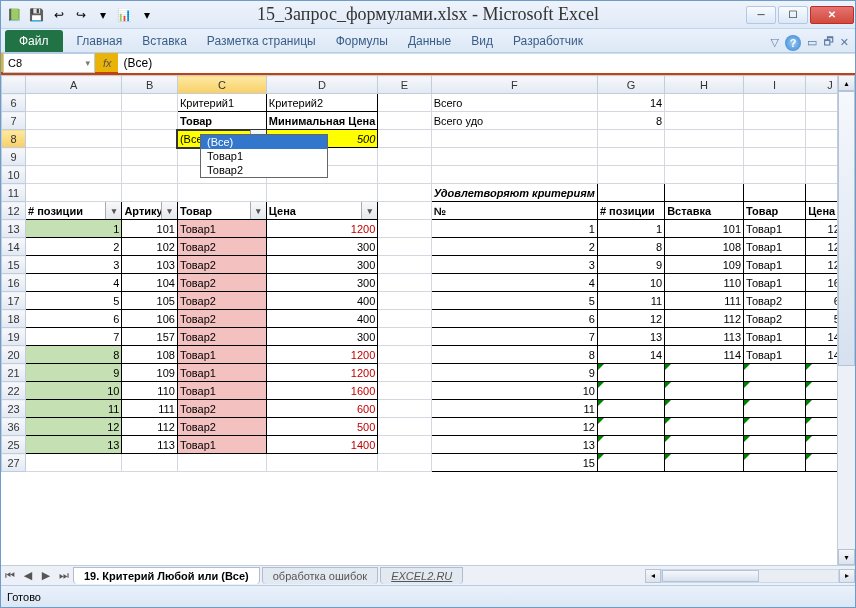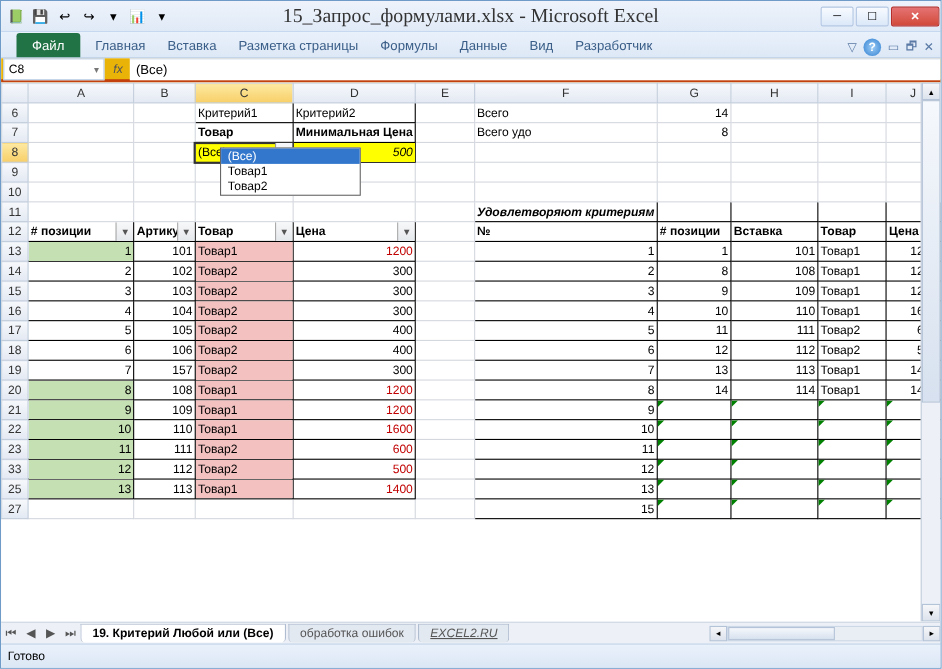--- a/index.html
+++ b/index.html
@@ -7,21 +7,21 @@
   .win-frame { display: flex; flex-direction: column; height: 100%; }
   
   .titlebar { height: 28px; background: linear-gradient(#eef3fb, #e0eaf7); display: flex; align-items: center; position: relative; border-bottom: 1px solid #c0d4ee; }
   .qat { display: flex; align-items: center; gap: 2px; padding: 0 4px; }
   .qat-icon { width: 20px; height: 20px; display: flex; align-items: center; justify-content: center; font-size: 12px; }
   .title-text { position: absolute; left: 50%; transform: translateX(-50%); font-size: 18px; color: #333; font-family: Liberation Serif, serif; }
   .win-controls { margin-left: auto; display: flex; }
   .win-btn { width: 30px; height: 18px; margin: 2px 1px; display: flex; align-items: center; justify-content: center; border: 1px solid #b4c8e4; background: linear-gradient(#f8fbff,#dbe8f8); border-radius: 2px; font-size: 10px; }
   .win-close { width: 44px; background: linear-gradient(#e57373,#d24a3a); border: 1px solid #b72f2a; color: #fff; font-weight: bold; }
   
-  .ribbon-tabs { height: 24px; background: linear-gradient(#e9f1fb,#dde8f6); display: flex; align-items: end; padding-left: 14px; border-bottom: 1px solid #b7cce5; text-align: right; }
+  .ribbon-tabs { height: 24px; background: linear-gradient(#e9f1fb,#dde8f6); display: flex; align-items: end; padding-left: 4px; border-bottom: 1px solid #b7cce5; text-align: right; }
   .file-tab { background: #217346; color: #fff; padding: 4px 14px; font-size: 12px; border-radius: 3px 3px 0 0; margin-right: 4px; }
   .rtab { font-size: 12px; color: #3a5e88; padding: 4px 10px; }
   .ribbon-right { margin-left: auto; display: flex; align-items: center; gap: 6px; padding-right: 6px; }
   .help-icon { width: 16px; height: 16px; border-radius: 50%; background: radial-gradient(#9ecdf7,#2f7fd0); color: #fff; display: flex; align-items: center; justify-content: center; font-size: 11px; font-weight: bold; }
   
   .fbar { height: 22px; background: #eab308; border-bottom: 3px solid #c2410c; display: flex; align-items: center; }
   .namebox { width: 92px; height: 20px; background: #fff; border: 1px solid #b7cce5; margin: 1px 2px; display: flex; align-items: center; padding: 0 4px; justify-content: space-between; }
   .namebox span.dd { color: #777; font-size: 9px; }
   .fx { padding: 0 6px; font-style: italic; color: #555; }
   .formula-input { flex: 1; height: 20px; background: #fff; border-top: 1px solid #d0dbeb; display: flex; align-items: center; padding: 0 6px; font-size: 12px; }
@@ -367,21 +367,21 @@
             <td class="b pinkfill">Товар2</td>
             <td class="b r redtext">600</td>
             <td class=""></td>
             <td class="b r">11</td>
             <td class="b r green-mark"></td>
             <td class="b r green-mark"></td>
             <td class="b green-mark"></td>
             <td class="b r green-mark"></td>
           </tr>
           <tr>
-            <th class="rh">33</th>
+            <th class="rh">36</th>
             <td class="b r greenfill">12</td>
             <td class="b r">112</td>
             <td class="b pinkfill">Товар2</td>
             <td class="b r redtext">500</td>
             <td class=""></td>
             <td class="b r">12</td>
             <td class="b r green-mark"></td>
             <td class="b r green-mark"></td>
             <td class="b green-mark"></td>
             <td class="b r green-mark"></td>

